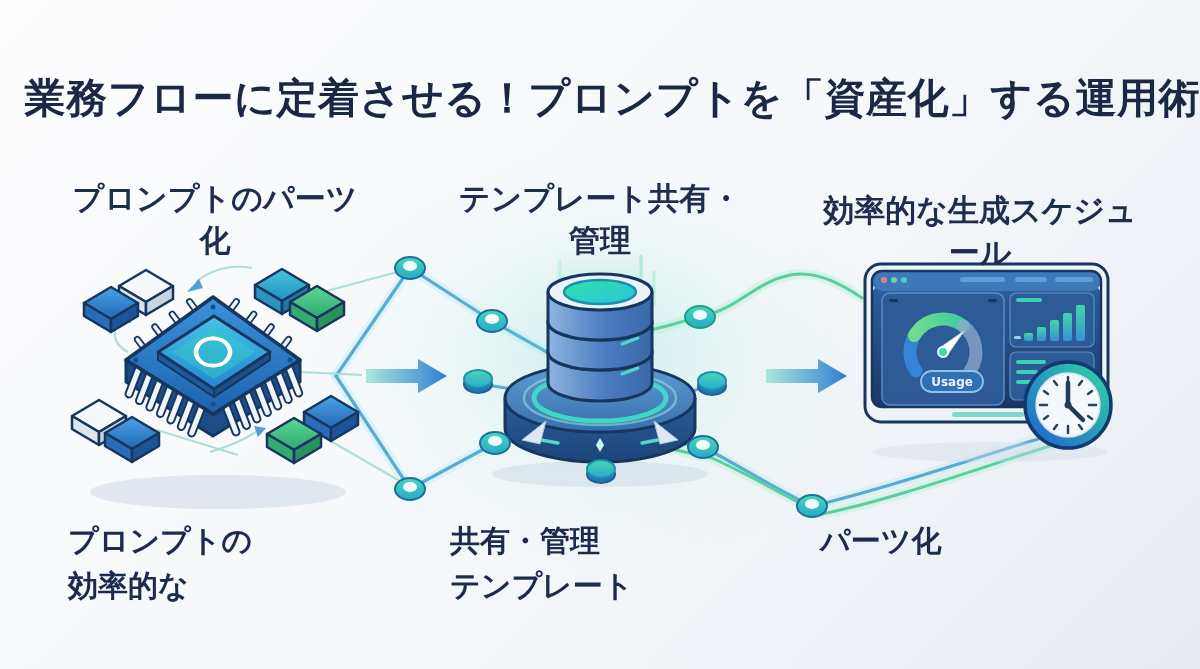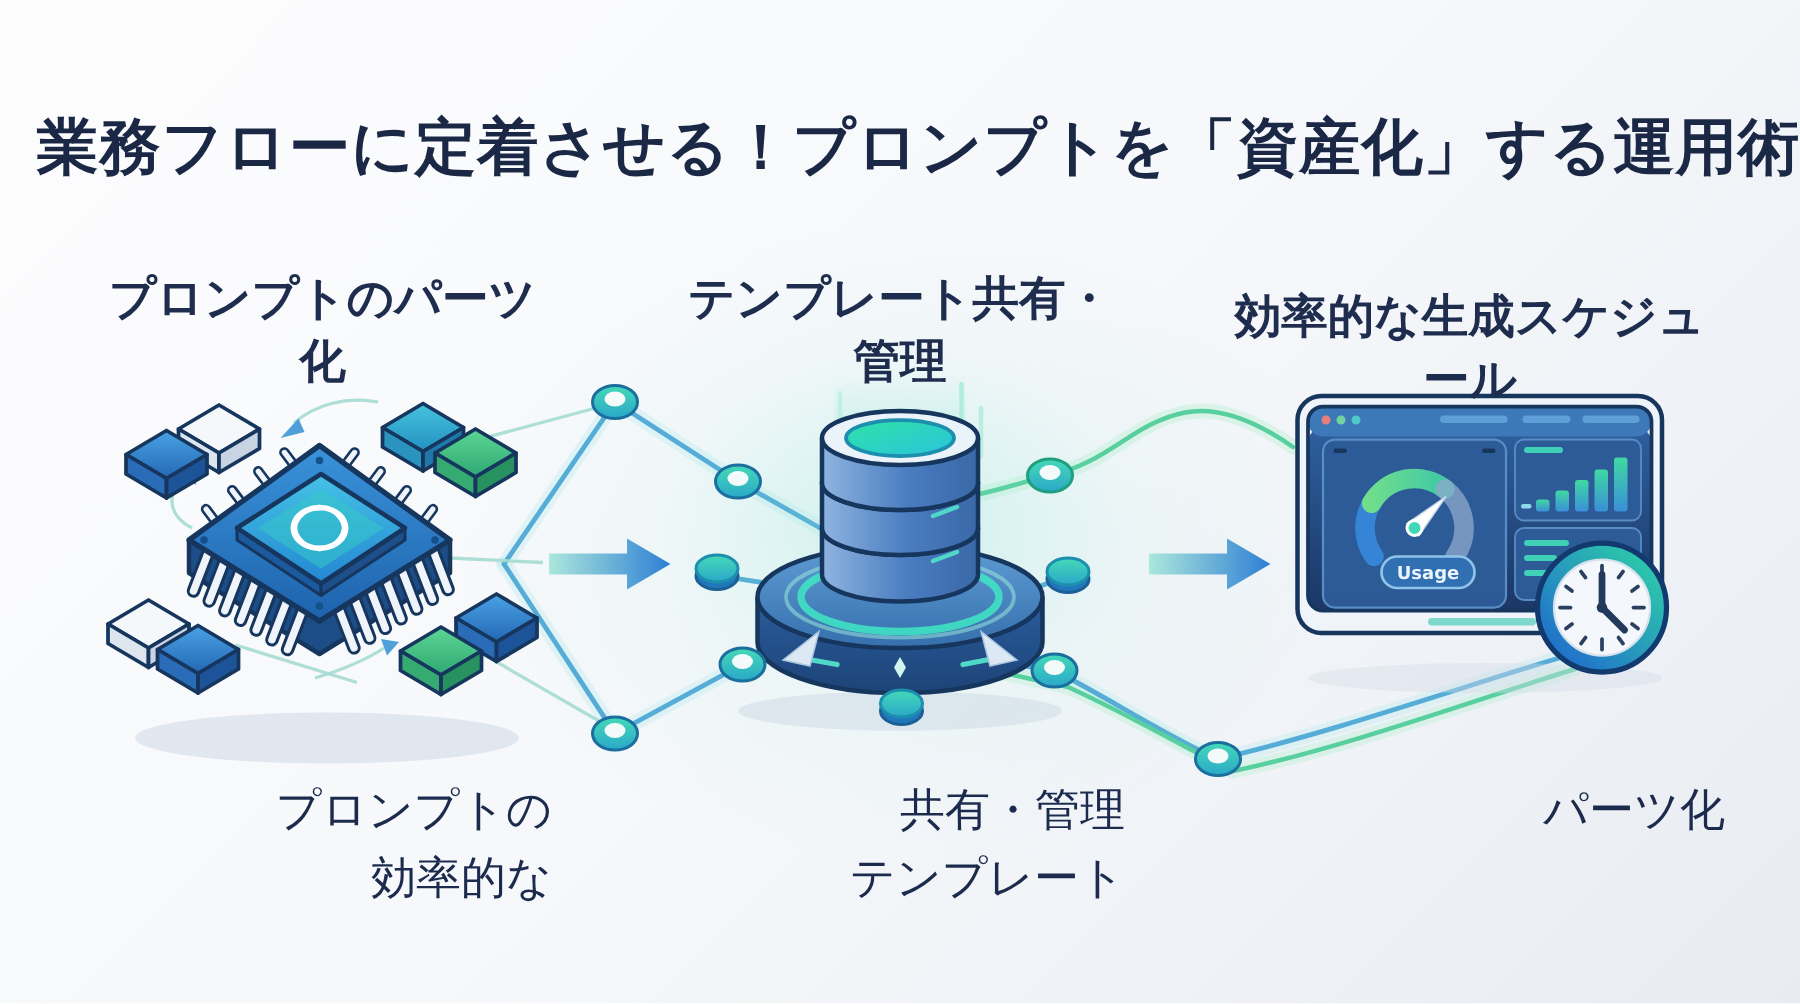--- a/index.html
+++ b/index.html
@@ -14,21 +14,21 @@
       linear-gradient(135deg,#fdfdfe 0%,#f5f7fa 55%,#e8ecf2 100%);
   }
   .title{
     position:absolute;left:0;right:0;top:46px;text-align:right;
     font-size:41px;font-weight:900;color:#1a2745;letter-spacing:.5px;margin-top:25px;
   }
   .col-label{
     position:absolute;text-align:center;font-size:31px;font-weight:800;color:#1e2c4e;
   }
   .bottom-label{
-    position:absolute;text-align:right;font-size:30px;font-weight:400;color:#1c2b4d;line-height:45px;
+    position:absolute;text-align:left;font-size:30px;font-weight:700;color:#1c2b4d;line-height:45px;
   }
   svg{position:absolute;left:0;top:0;}
   .pin-outline{stroke:#16365e;stroke-width:9;fill:none;stroke-linecap:round;}
   .pin-core{stroke:#eef4fa;stroke-width:5;fill:none;stroke-linecap:round;}
   .stub-outline{stroke:#16365e;stroke-width:7;fill:none;stroke-linecap:round;}
   .stub-core{stroke:#eef4fa;stroke-width:3.5;fill:none;stroke-linecap:round;}
   .net-glow{stroke:#c9edf2;stroke-width:10;opacity:.5;fill:none;stroke-linecap:round;}
   .net-line{stroke:#55acd6;stroke-width:3.2;fill:none;stroke-linecap:round;}
   .net-glow-green{stroke:#c6f0dc;stroke-width:10;opacity:.55;fill:none;stroke-linecap:round;}
   .net-line-green{stroke:#58cf9e;stroke-width:3;fill:none;stroke-linecap:round;}

